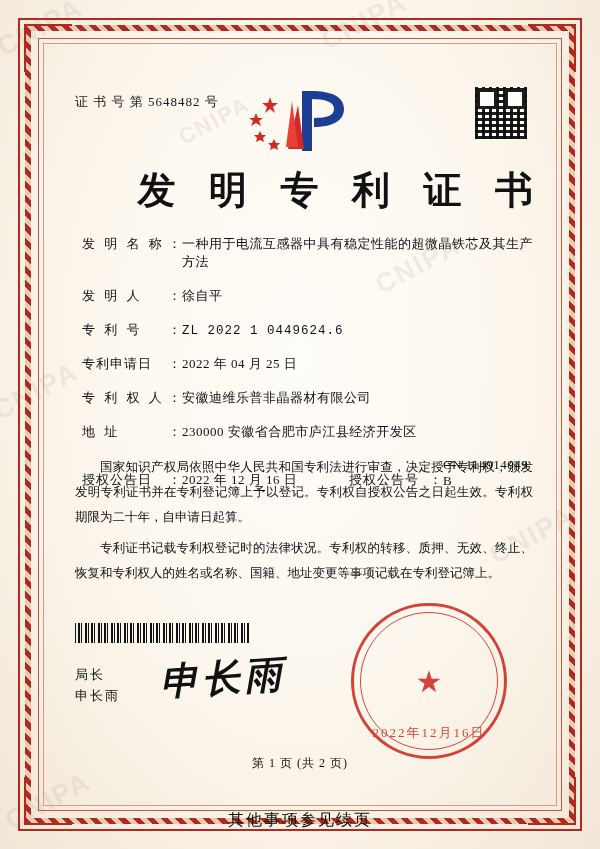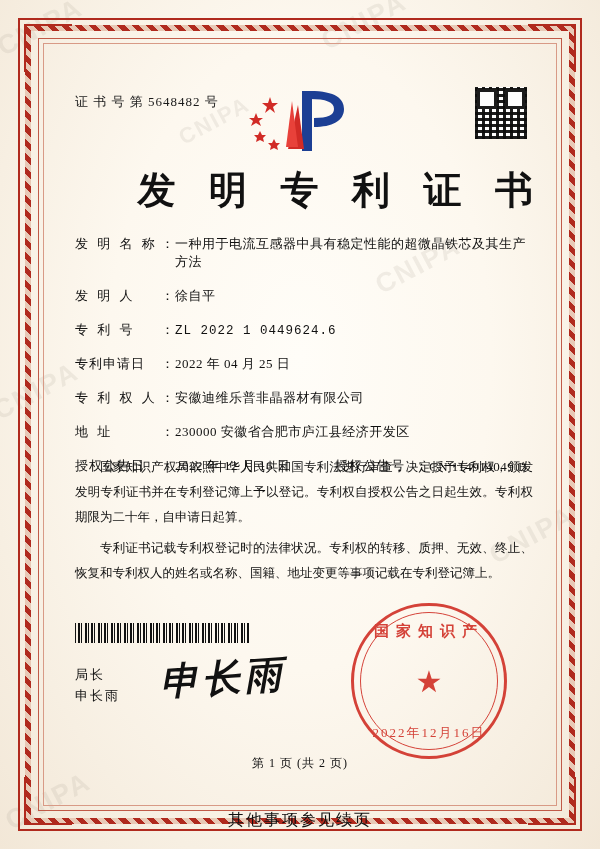--- a/index.html
+++ b/index.html
@@ -131,20 +131,21 @@
     display: flex;
     align-items: baseline;
     margin-bottom: 16px;
     font-size: 13px;
     color: #111;
   }
   .field-label {
     width: 86px;
     flex: none;
     letter-spacing: 3px;
+    margin-left: 7px;
   }
   .field-label.tight { letter-spacing: 1px; }
   .field-colon {
     width: 14px;
     flex: none;
   }
   .field-value {
     flex: 1;
     letter-spacing: 0.5px;
   }
@@ -372,21 +373,20 @@
 
     <div class="signature-block">
       <div>局长</div>
       <div>申长雨</div>
     </div>
 
     <div class="handwriting">申长雨</div>
 
     <div class="seal">
       <div class="seal-inner"></div>
-      <div class="seal-top">国家知识产</div>
       <div class="seal-star">★</div>
       <div class="seal-bottom">2022年12月16日</div>
     </div>
 
     <div class="page-num">第 1 页 (共 2 页)</div>
   </div>
 
   <div class="footer-note">其他事项参见续页</div>
 </div>
 

